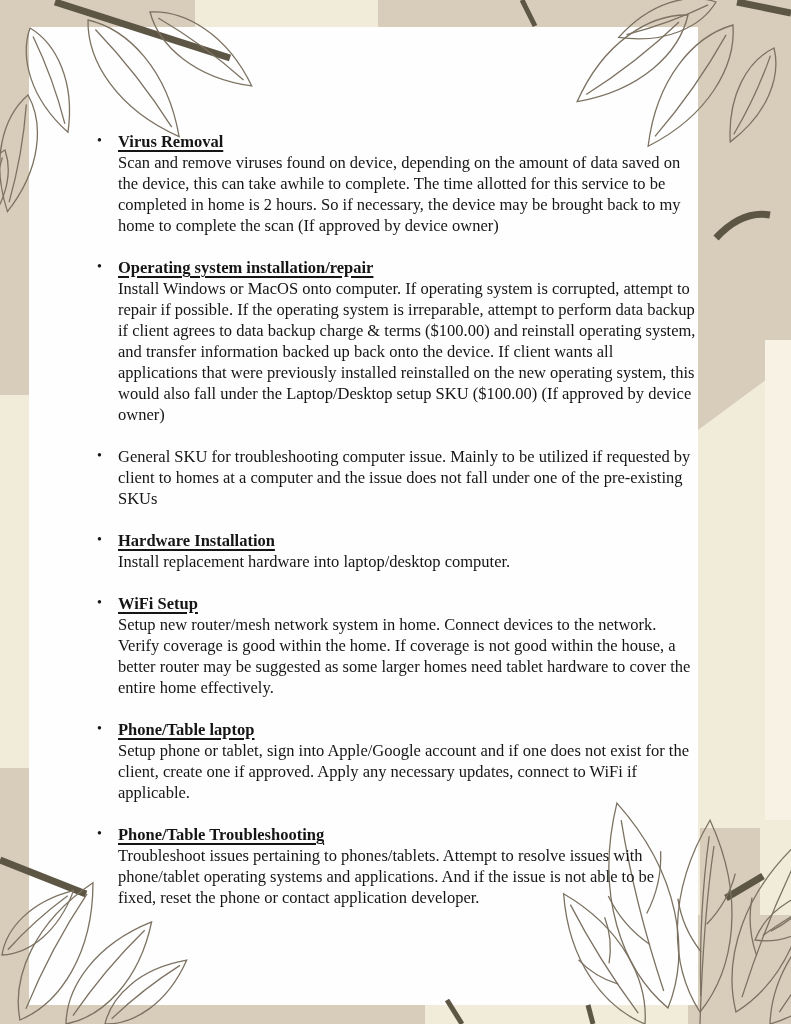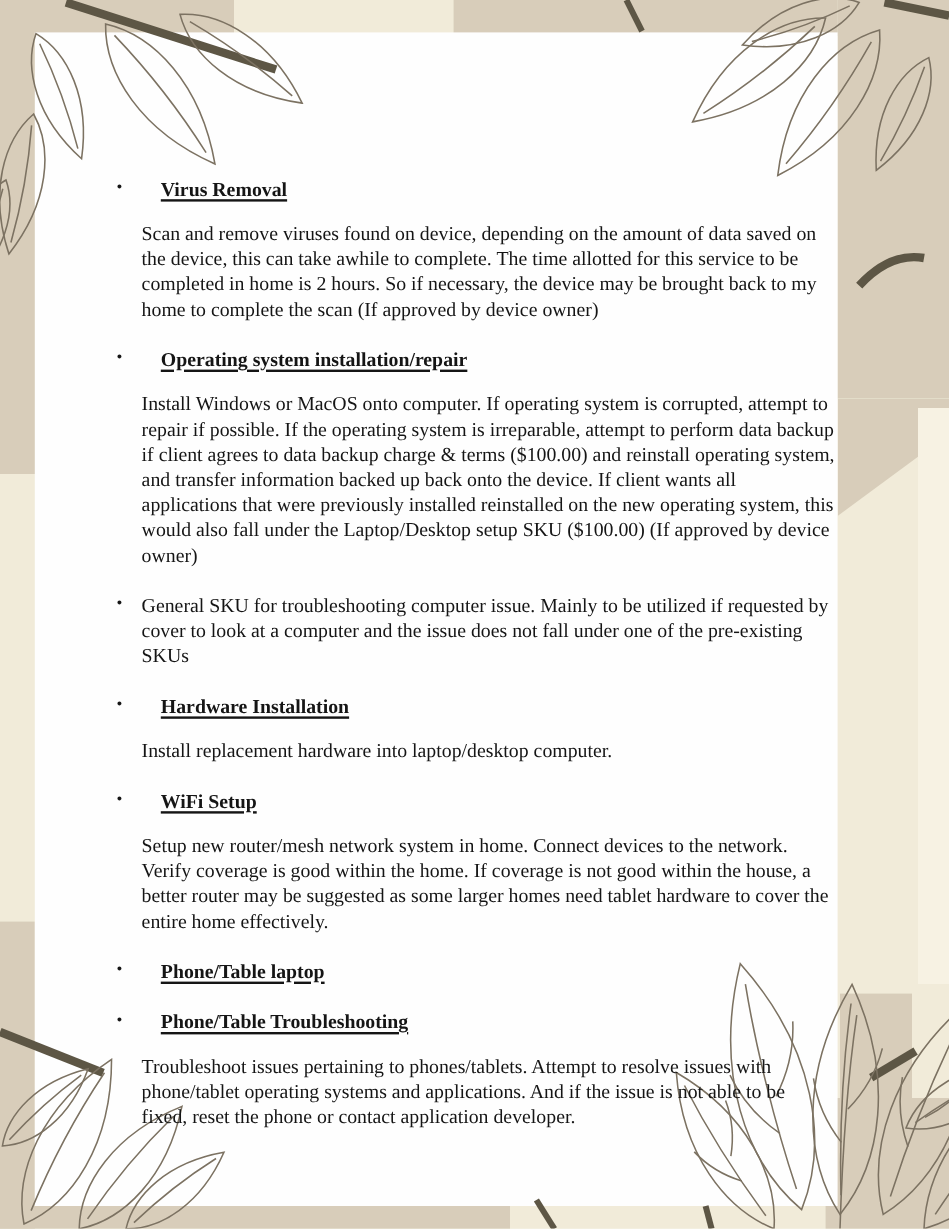--- a/index.html
+++ b/index.html
@@ -27,21 +27,21 @@
   .deco .washed { fill:rgba(253,251,245,0.72); }
 
   .services {
     position:absolute; z-index:5; left:95px; top:131px; width:601px;
     list-style:none; margin:0; padding:0;
     font-size:16.5px; line-height:21px; color:#151515;
   }
   .service { position:relative; padding-left:23px; margin-bottom:21px; }
   .bullet  { position:absolute; left:2px; top:-1px; font-size:14px; }
   .service-title {
-    margin:16px; font-size:inherit; font-weight:bold;
+    margin:0; font-size:inherit; font-weight:bold;
     text-decoration:underline; text-decoration-thickness:1.5px; text-underline-offset:2.5px;
   }
   .service-body { margin:0; }
 </style>
 </head>
 <body>
 
 <div class="patch tan" style="left:0;top:0;width:195px;height:395px;"></div>
 <div class="patch tan" style="left:378px;top:0;width:320px;height:30px;"></div>
 <div class="patch tan" style="left:698px;top:0;width:93px;height:332px;"></div>
@@ -125,38 +125,39 @@
   </li>
 
   <li class="service">
     <span class="bullet">•</span>
     <h3 class="service-title">Operating system installation/repair</h3>
     <p class="service-body">Install Windows or MacOS onto computer. If operating system is corrupted, attempt to repair if possible. If the operating system is irreparable, attempt to perform data backup if client agrees to data backup charge &amp; terms ($100.00) and reinstall operating system, and transfer information backed up back onto the device. If client wants all applications that were previously installed reinstalled on the new operating system, this would also fall under the Laptop/Desktop setup SKU ($100.00) (If approved by device owner)</p>
   </li>
 
   <li class="service">
     <span class="bullet">•</span>
-    <p class="service-body">General SKU for troubleshooting computer issue. Mainly to be utilized if requested by cover to look at a computer and the issue does not fall under one of the pre-existing SKUs</p>
+    <p class="service-body">General SKU for troubleshooting computer issue. Mainly to be utilized if requested by client to homes at a computer and the issue does not fall under one of the pre-existing SKUs</p>
   </li>
 
   <li class="service">
     <span class="bullet">•</span>
     <h3 class="service-title">Hardware Installation</h3>
     <p class="service-body">Install replacement hardware into laptop/desktop computer.</p>
   </li>
 
   <li class="service">
     <span class="bullet">•</span>
     <h3 class="service-title">WiFi Setup</h3>
     <p class="service-body">Setup new router/mesh network system in home. Connect devices to the network. Verify coverage is good within the home. If coverage is not good within the house, a better router may be suggested as some larger homes need tablet hardware to cover the entire home effectively.</p>
   </li>
 
   <li class="service">
     <span class="bullet">•</span>
     <h3 class="service-title">Phone/Table laptop</h3>
+    <p class="service-body">Setup phone or tablet, sign into Apple/Google account and if one does not exist for the client, create one if approved. Apply any necessary updates, connect to WiFi if applicable.</p>
   </li>
 
   <li class="service">
     <span class="bullet">•</span>
     <h3 class="service-title">Phone/Table Troubleshooting</h3>
     <p class="service-body">Troubleshoot issues pertaining to phones/tablets. Attempt to resolve issues with phone/tablet operating systems and applications. And if the issue is not able to be fixed, reset the phone or contact application developer.</p>
   </li>
 </ul>
 
 </body></html>

